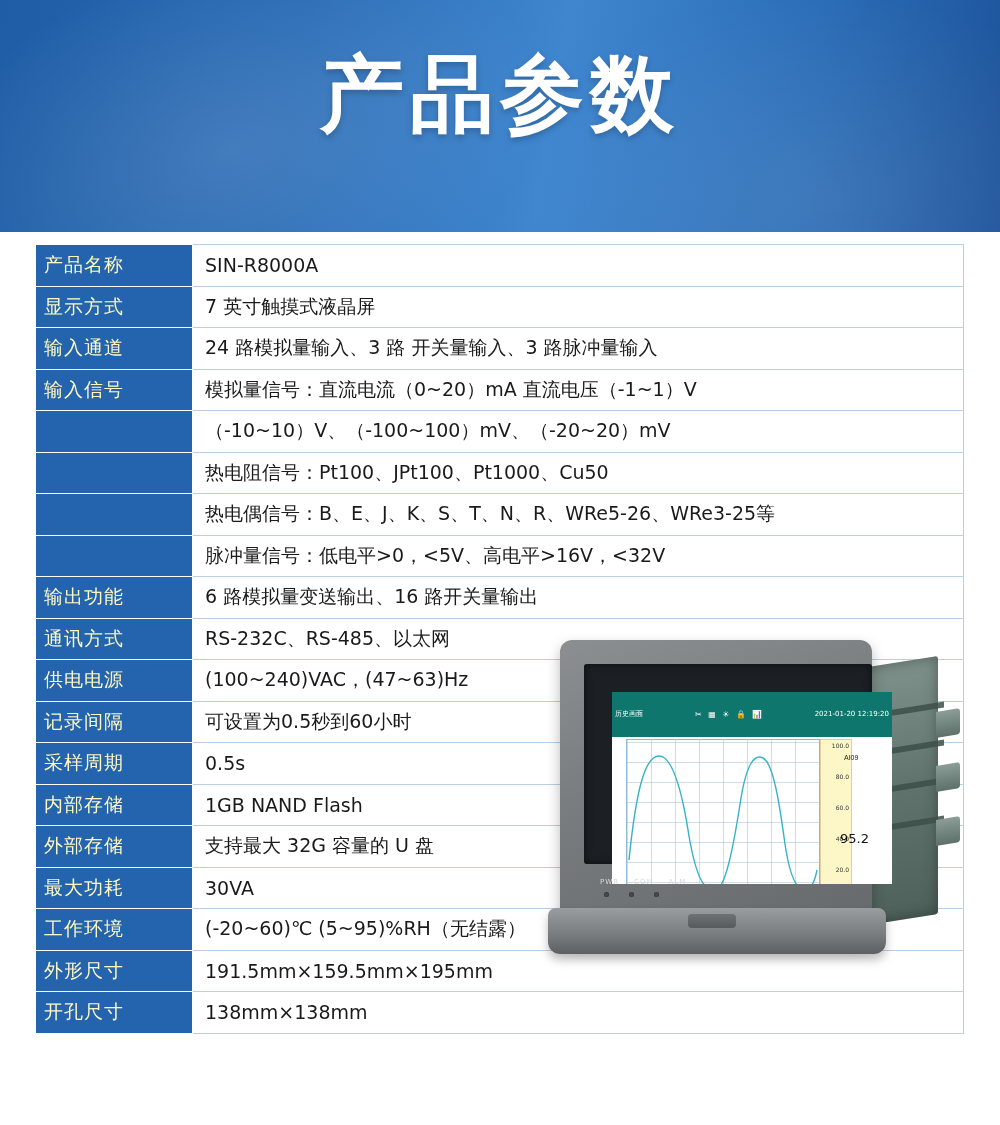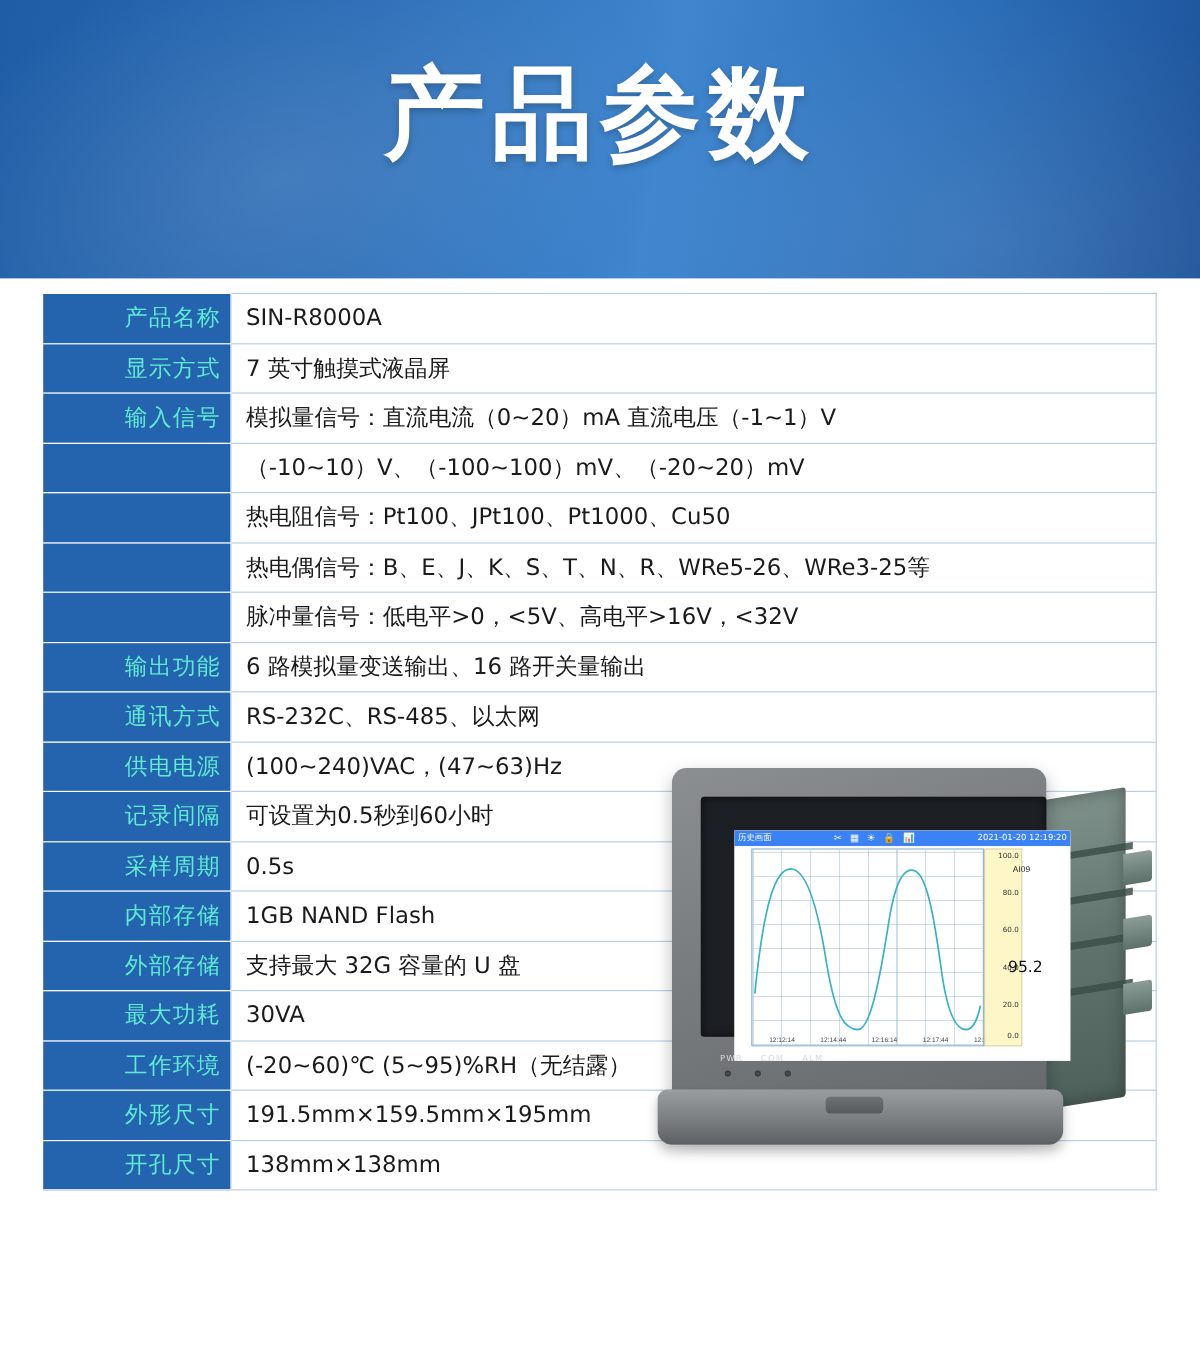--- a/index.html
+++ b/index.html
@@ -68,22 +68,22 @@
     border: 1px solid #b9cfe4;
     padding: 0 8px;
     vertical-align: middle;
     font-size: 19px;
     color: #1a1a1a;
     font-family: "DejaVu Sans", "Liberation Sans", sans-serif;
   }
   .spec-table td.label {
     width: 140px;
     background: #2463ad;
-    color: #5eead4;
-    text-align: right;
+    color: #fef9c3;
+    text-align: left;
     letter-spacing: 1px;
     font-size: 19px;
     border: 1px solid #ffffff;
     border-left: none;
   }
   .spec-table td.label.empty {
     background: #2463ad;
   }
   .spec-table td.value {
     background: #ffffff;
@@ -154,27 +154,27 @@
     position: absolute;
     left: 28px;
     top: 28px;
     width: 280px;
     height: 192px;
     background: #ffffff;
     overflow: hidden;
   }
   .screen-topbar {
     height: 13px;
-    background: #3b82f6;
+    background: #0f766e;
     color: #ffffff;
     font-size: 7px;
     line-height: 13px;
     display: flex;
     align-items: center;
-    padding: 0 3px;
+    padding: 16px 3px;
     font-family: "DejaVu Sans", "Liberation Sans", sans-serif;
     white-space: nowrap;
   }
   .screen-topbar .tb-left { display:flex; align-items:center; gap:2px; }
   .screen-topbar .tb-icons { margin-left: 52px; letter-spacing: 2px; font-size: 8px;}
   .screen-topbar .tb-right { margin-left:auto; font-size: 7px; }
   .screen-body {
     position: relative;
     height: 179px;
     background: #ffffff;
@@ -289,20 +289,24 @@
 
 <table class="spec-table">
   <tbody>
     <tr>
       <td class="label">产品名称</td>
       <td class="value">SIN-R8000A</td>
     </tr>
     <tr>
       <td class="label">显示方式</td>
       <td class="value">7 英寸触摸式液晶屏</td>
+    </tr>
+    <tr>
+      <td class="label">输入通道</td>
+      <td class="value">24 路模拟量输入、3 路 开关量输入、3 路脉冲量输入</td>
     </tr>
     <tr>
       <td class="label">输入信号</td>
       <td class="value">模拟量信号：直流电流（0~20）mA 直流电压（-1~1）V</td>
     </tr>
     <tr>
       <td class="label empty"></td>
       <td class="value indent">（-10~10）V、（-100~100）mV、（-20~20）mV</td>
     </tr>
     <tr>

